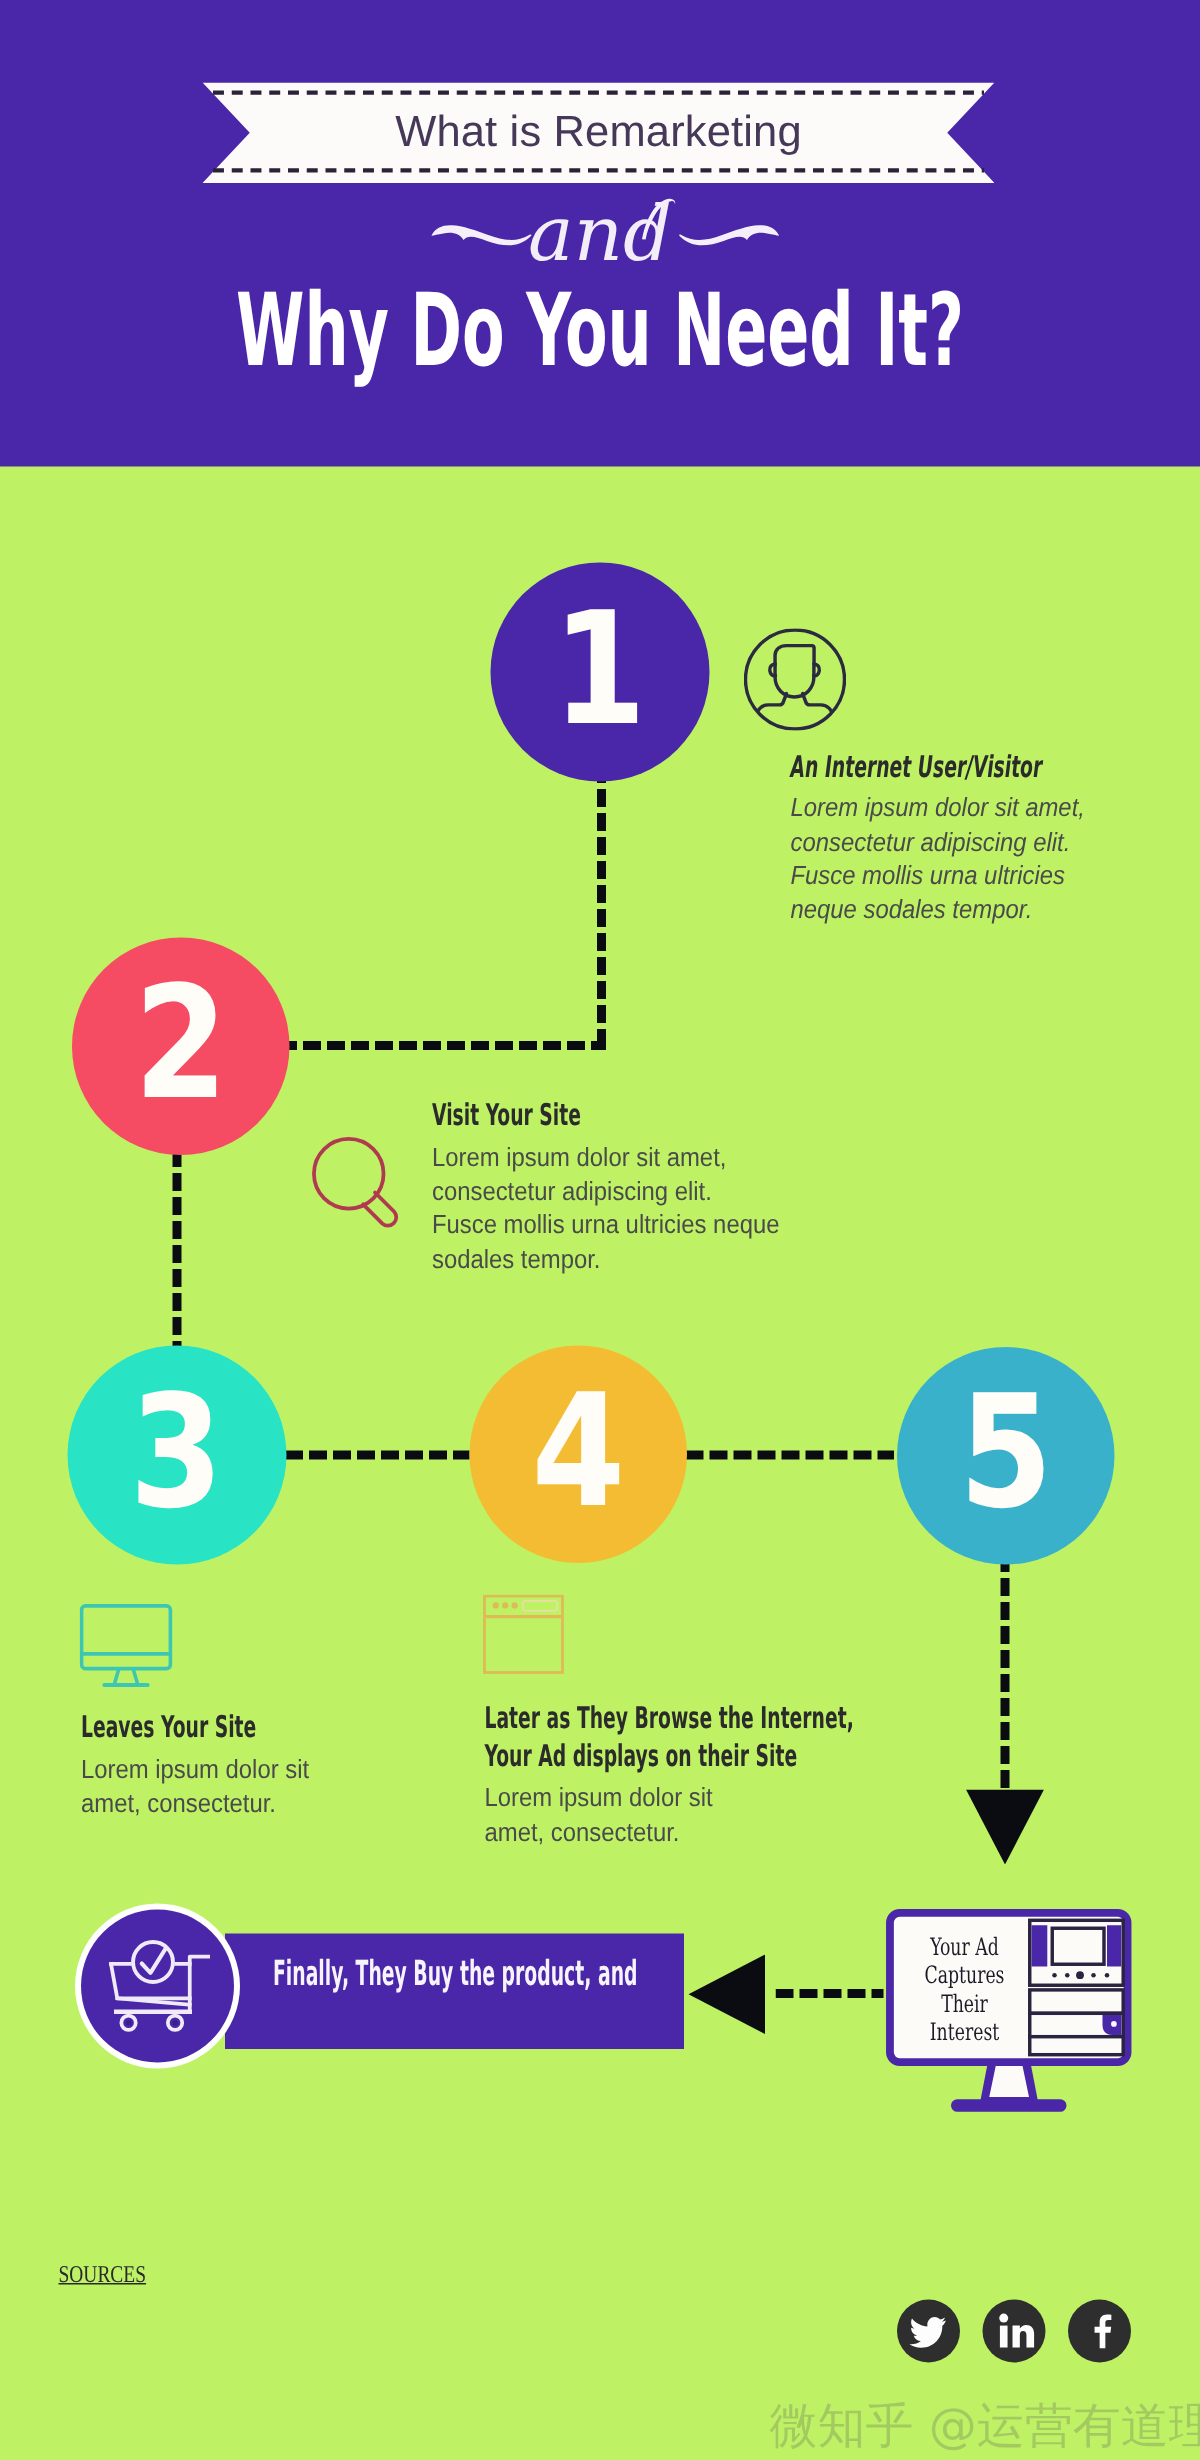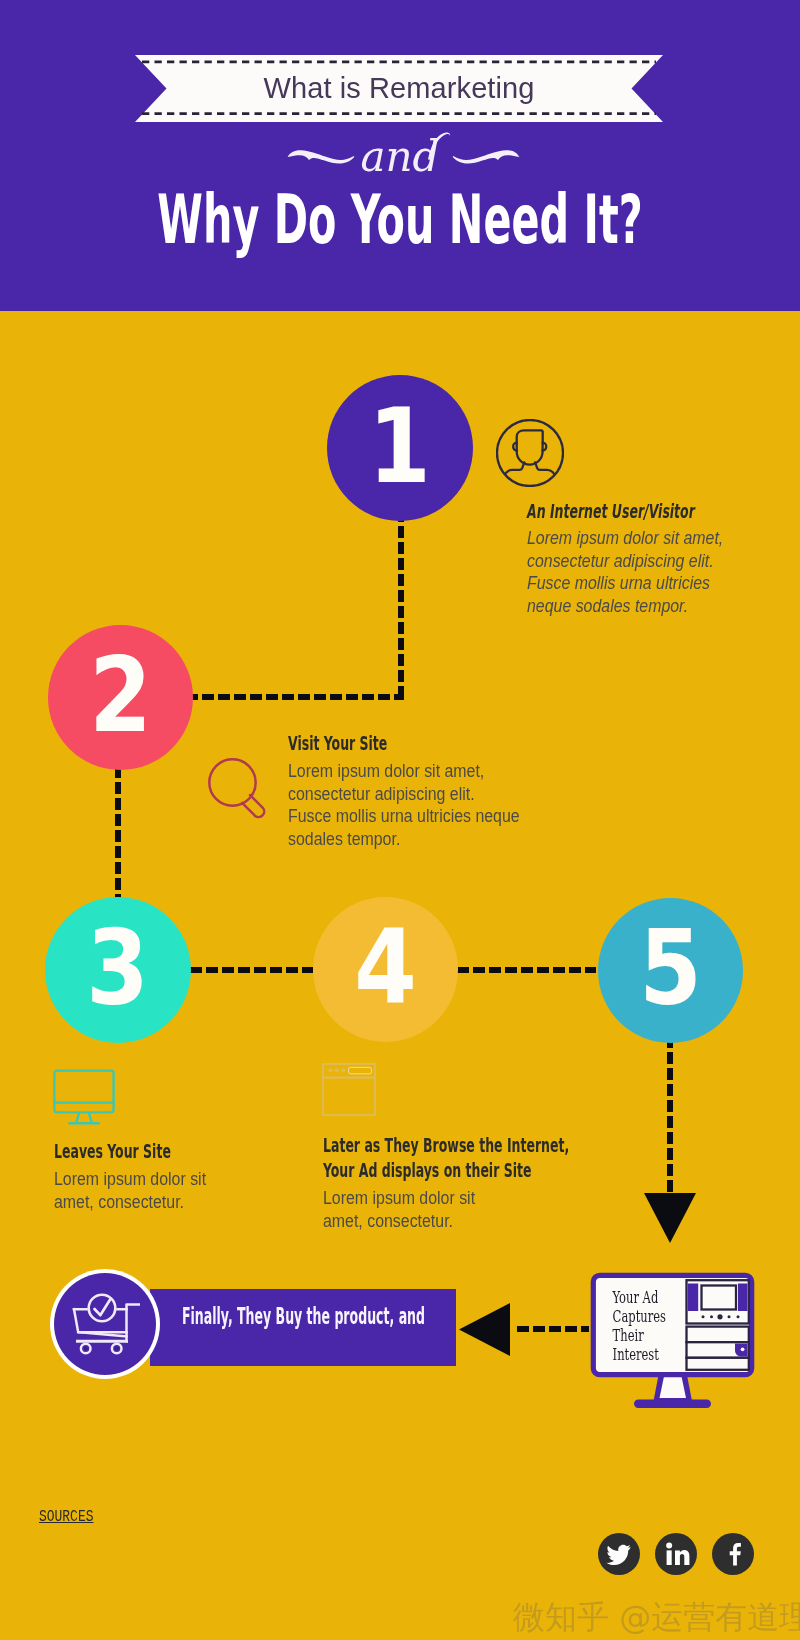--- a/index.html
+++ b/index.html
@@ -1,32 +1,32 @@
 <!DOCTYPE html>
 <html><head>
 <meta charset="utf-8">
 <style>
   html,body{margin:0;padding:0;}
   body{width:800px;height:1640px;background:#fffefc;
        font-family:"DejaVu Sans",sans-serif;overflow:hidden;}
-  #page{position:relative;width:800px;height:1640px;background:#eab308;}
+  #page{position:relative;width:800px;height:1640px;background:#bef264;}
 
   
   .hdr{position:absolute;left:0;top:0;width:800px;height:311px;background:#4A26A8;}
   .ribbon-wrap{position:absolute;left:135px;top:55px;width:528px;height:67px;}
   .ribbon-svg{position:absolute;left:0;top:0;}
   .ribbon-text{position:absolute;left:0;top:0;width:528px;height:67px;
     display:flex;align-items:center;justify-content:center;
     color:#463858;font-size:29px;letter-spacing:.1px;
     font-family:"Liberation Sans",sans-serif;font-weight:400;}
 
   .and-row{position:absolute;left:0;top:131px;width:800px;height:52px;}
   .and-word{position:absolute;left:0;top:0;width:800px;text-align:center;
     color:#F3EDF8;font-family:"DejaVu Serif",serif;font-style:italic;
-    font-size:42px;line-height:52px;}
+    font-size:51px;line-height:52px;}
   .swash{position:absolute;top:10px;}
 
   .main-title{position:absolute;left:0;top:183px;width:800px;text-align:center;
     color:#FFFFFF;font-family:"DejaVu Sans Condensed","DejaVu Sans",sans-serif;
     font-weight:bold;font-size:67px;line-height:74px;letter-spacing:0px;
     transform:scaleX(.686);transform-origin:400px 50%;}
 
   
   .num-circle{position:absolute;border-radius:50%;
     display:flex;align-items:center;justify-content:center;
@@ -51,21 +51,21 @@
   .fin-row{line-height:25.5px;width:506px;margin-left:-100px;}
   .fin-txt{font-family:"DejaVu Sans Condensed","DejaVu Sans",sans-serif;
     font-weight:bold;font-size:23px;color:#F7F3FB;line-height:25.5px;
     white-space:nowrap;display:inline-block;
     transform:scaleX(.606);transform-origin:50% 50%;}
   .ad-line{font-family:"DejaVu Serif Condensed","DejaVu Serif",serif;
     font-size:16px;color:#1b1b28;line-height:19px;white-space:nowrap;
     transform:scaleX(.80);transform-origin:50% 50%;}
 
   
-  .foot{font-family:Liberation Mono, monospace;
+  .foot{font-family:Liberation Serif, serif;
     font-size:16px;color:#2a2a2a;line-height:22.8px;white-space:nowrap;
     display:block;}
   .foot span{display:inline-block;transform:scaleX(.81);transform-origin:0 50%;}
   .foot-u{text-decoration:underline;}
   .soc{position:absolute;width:42px;height:42px;border-radius:50%;background:#2e2e2e;}
 </style>
 </head>
 <body>
 
 <div id="page">
@@ -249,21 +249,21 @@
       <path d="M147,73.4 L159.6,73.4 L159.6,86.6 L153.5,86.6 C149.4,86.6 147,84.0 147,80.3 Z" fill="#4A26A8"></path>
       <circle cx="154.6" cy="79.3" r="1.9" fill="#FCFBF8"></circle>
       <rect x="113.5" y="15.5" width="34.5" height="24.0" stroke="#2a2440" stroke-width="2.3" fill="#FCFBF8"></rect>
       <circle cx="115.0" cy="46.8" r="1.5" fill="#2a2440"></circle>
       <circle cx="123.5" cy="46.8" r="1.5" fill="#2a2440"></circle>
       <circle cx="132.0" cy="46.8" r="2.6" fill="#2a2440"></circle>
       <circle cx="141.0" cy="46.8" r="1.5" fill="#2a2440"></circle>
       <circle cx="150.0" cy="46.8" r="1.5" fill="#2a2440"></circle>
     </g>
   </svg>
-  <div style="position:absolute;left:605px;top:1288px;width:76px;text-align:left;">
+  <div style="position:absolute;left:605px;top:1288px;width:76px;text-align:center;">
     <div class="ad-line">Your Ad</div>
     <div class="ad-line">Captures</div>
     <div class="ad-line">Their</div>
     <div class="ad-line">Interest</div>
   </div>
 
   <div style="position:absolute;left:39px;top:1506px;">
     <div class="foot"><span class="foot-u">SOURCES</span></div>
   </div>
 

